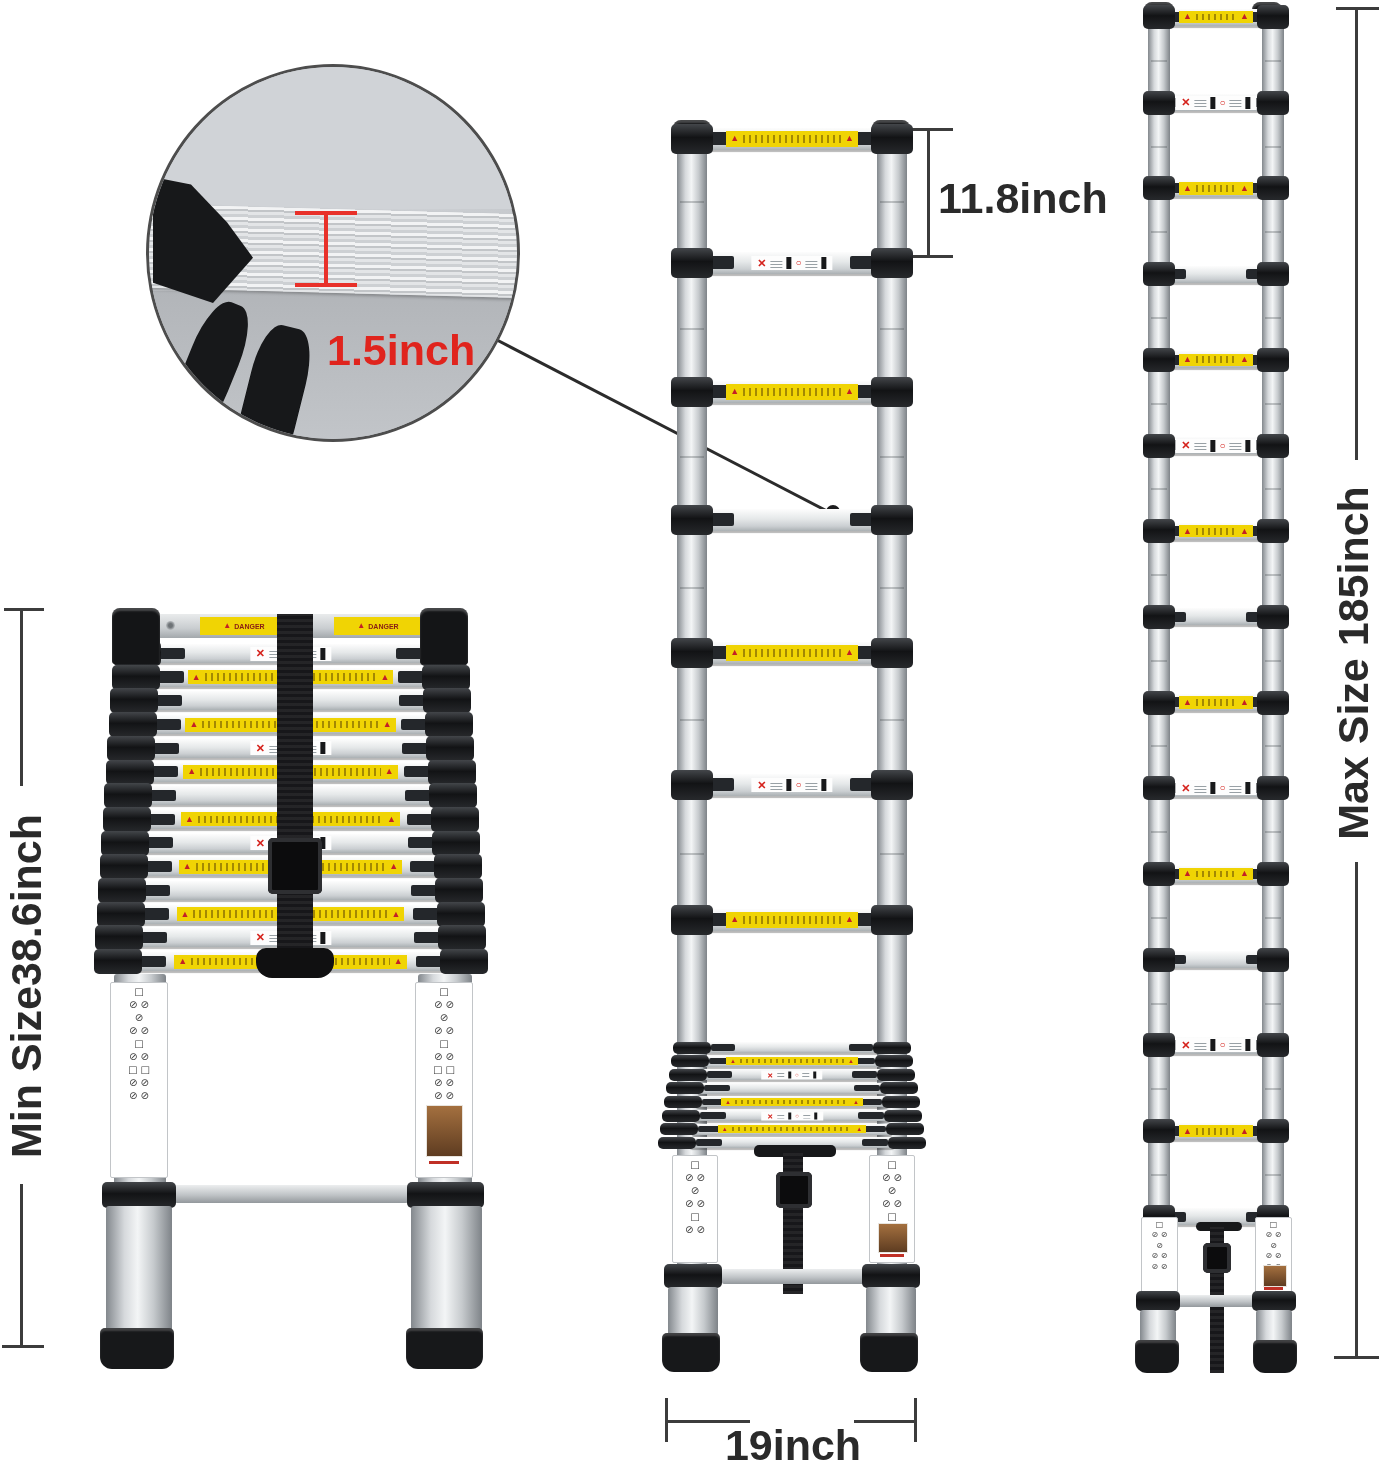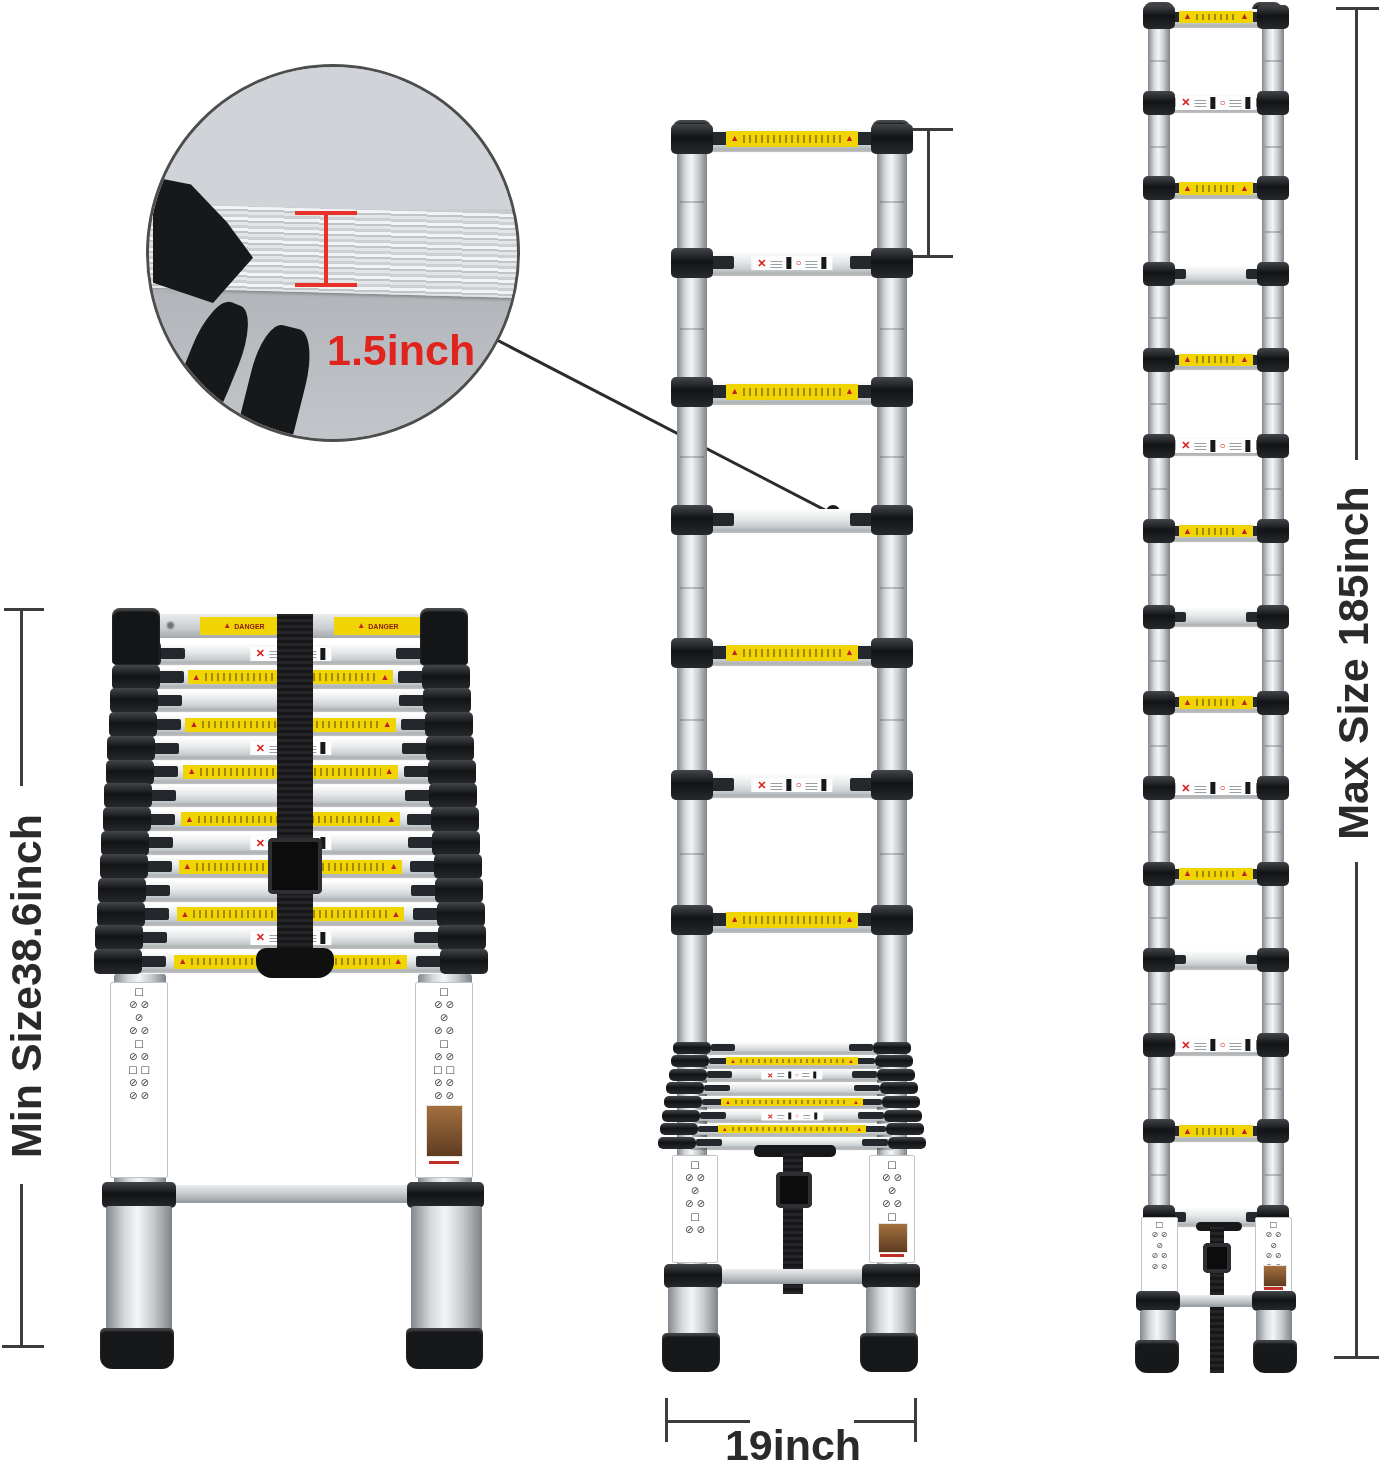--- a/index.html
+++ b/index.html
@@ -79,20 +79,21 @@
 
   <div class="dline" id="max-seg1" style="left: 1355px; top: 8px; width: 3px; height: 452px;"></div>
   <div class="dline" id="max-seg2" style="left: 1355px; top: 862px; width: 3px; height: 496px;"></div>
   <div class="dline" id="max-tick1" style="left: 1336px; top: 7px; width: 43px; height: 3px;"></div>
   <div class="dline" id="max-tick2" style="left: 1334px; top: 1356px; width: 45px; height: 3px;"></div>
   <div class="dimtext vtext" id="lbl-max" style="left: 1353px; top: 663px;">Max Size 185inch</div>
 
   <div class="dline" id="sp-line" style="left: 927px; top: 130px; width: 3px; height: 127px;"></div>
   <div class="dline" id="sp-tick1" style="left: 901px; top: 128px; width: 52px; height: 3px;"></div>
   <div class="dline" id="sp-tick2" style="left: 901px; top: 255px; width: 52px; height: 3px;"></div>
+  <div class="dimtext" id="lbl-spacing" style="left: 938px; top: 198px; transform: translateY(-50%);">11.8inch</div>
 
   <div class="dline" id="bw-seg1" style="left: 666px; top: 1420px; width: 84px; height: 3px;"></div>
   <div class="dline" id="bw-seg2" style="left: 854px; top: 1420px; width: 62px; height: 3px;"></div>
   <div class="dline" id="bw-tick1" style="left: 665px; top: 1398px; width: 3px; height: 44px;"></div>
   <div class="dline" id="bw-tick2" style="left: 914px; top: 1398px; width: 3px; height: 44px;"></div>
   <div class="dimtext htext" id="lbl-width" style="left: 793px; top: 1445px;">19inch</div>
 
   <div id="ladder-collapsed">
       <div class="abs rung-bar" style="left: 153px; top: 644px; width: 275px; height: 19px;">
         <div class="abs end-patch" style="left: 6px; top: 3.8px; width: 26px; height: 11.02px;"></div>

